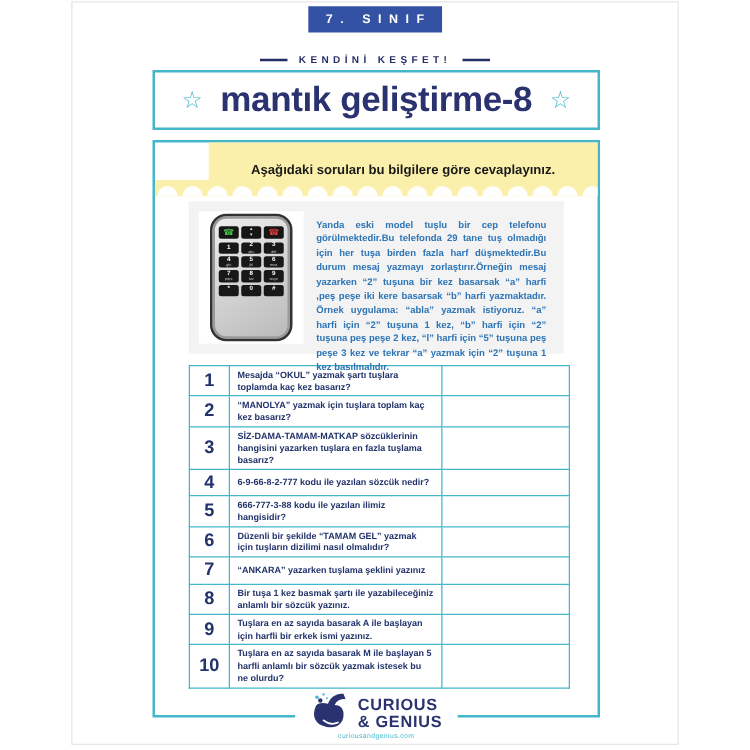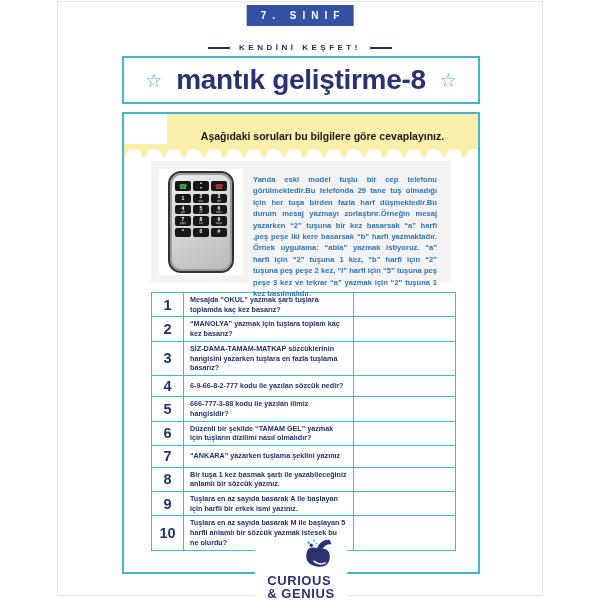--- a/index.html
+++ b/index.html
@@ -56,21 +56,21 @@
   .qtable{margin:9px 27px 0;border-collapse:collapse;table-layout:fixed;width:304px;}
   .qtable td{border:1.5px solid #43b6c9;vertical-align:middle;box-sizing:border-box;}
   .num{width:32px;text-align:center;font-weight:bold;font-size:14.5px;color:#22336b;}
   .q{width:170px;font-size:7.2px;font-weight:600;color:#22336b;padding:2px 6px;line-height:1.35;}
   .a{width:102px;}
   .qtable td{height:21.3px;}
 
   
   .footer-logo{position:absolute;bottom:0;left:50%;transform:translate(-50%,52%);background:#fff;padding:1px 12px;
                display:flex;flex-direction:column;align-items:center;}
-  .logo-row{display:flex;align-items:flex-end;gap:6px;flex-direction:column;}
+  .logo-row{display:flex;align-items:flex-end;gap:6px;}
   .brand{font-size:13px;font-weight:bold;color:#2a3270;line-height:1.02;letter-spacing:0.6px;text-align:left;white-space:pre-line;}
   .website{font-size:5.5px;color:#43b6c9;margin-top:3px;letter-spacing:0.3px;}
 </style>
 </head>
 <body>
 
 <div class="sheet">
 
   <div class="badge">7. SINIF</div>
 

